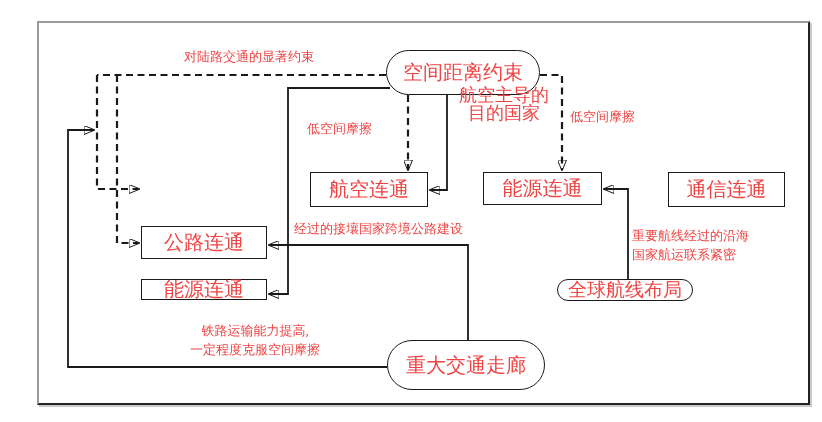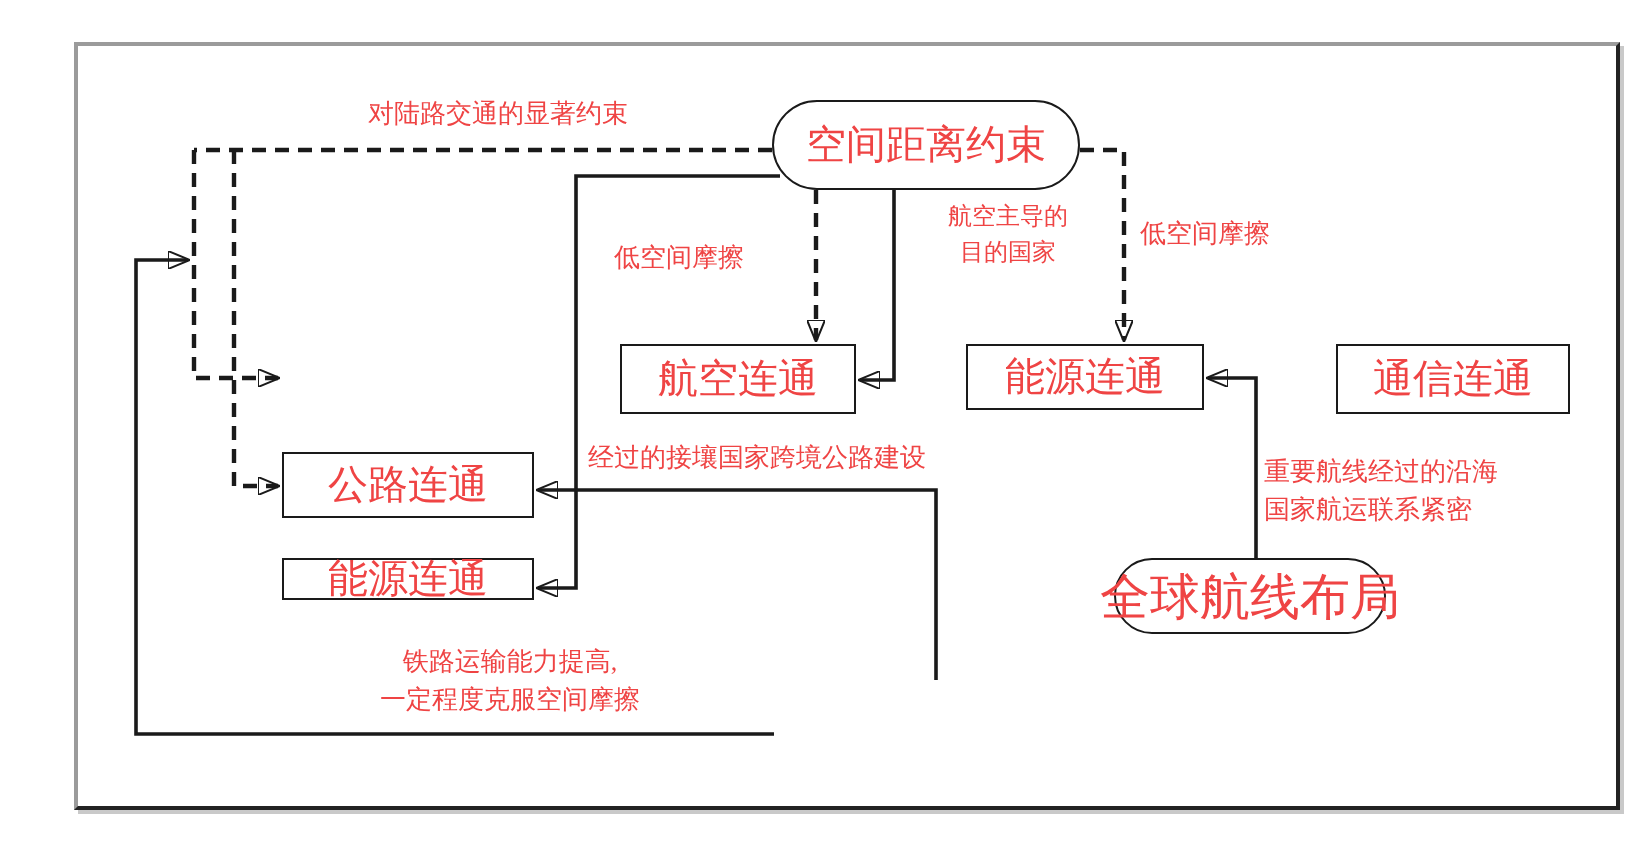--- a/index.html
+++ b/index.html
@@ -55,29 +55,30 @@
 
   <div class="box pill" style="left:386px;top:50px;width:154px;height:45px">空间距离约束</div>
 
   <div class="box" style="left:141px;top:226px;width:126px;height:33px">公路连通</div>
   <div class="box" style="left:141px;top:279px;width:126px;height:21px">能源连通</div>
 
   <div class="box" style="left:310px;top:172px;width:118px;height:35px">航空连通</div>
   <div class="box" style="left:483px;top:172px;width:119px;height:33px">能源连通</div>
   <div class="box" style="left:668px;top:172px;width:117px;height:35px">通信连通</div>
 
-  <div class="box pill" style="left:557px;top:279px;width:136px;height:38px;font-size:25px">全球航线布局</div>
+  <div class="box pill" style="left:387px;top:340px;width:158px;height:50px">重大交通走廊</div>
+  <div class="box pill" style="left:557px;top:279px;width:136px;height:22px;font-size:19px">全球航线布局</div>
 
   <div class="lbl" style="left:184px;top:47px">对陆路交通的显著约束</div>
 
   <div class="lbl" style="left:307px;top:119px">低空间摩擦</div>
 
   <div class="lbl" style="left:570px;top:107px">低空间摩擦</div>
 
-  <div class="lbl center" style="left:450px;top:100px;width:108px;font-size:12px;line-height:17.5px">
+  <div class="lbl center" style="left:450px;top:87px;width:108px;font-size:18px;line-height:17.5px">
     <span class="ln">航空主导的</span>
     <span class="ln">目的国家</span>
   </div>
 
   <div class="lbl" style="left:294px;top:219px">经过的接壤国家跨境公路建设</div>
 
   <div class="lbl" style="left:632px;top:227px;line-height:18.5px">
     <span class="ln">重要航线经过的沿海</span>
     <span class="ln">国家航运联系紧密</span>
   </div>

